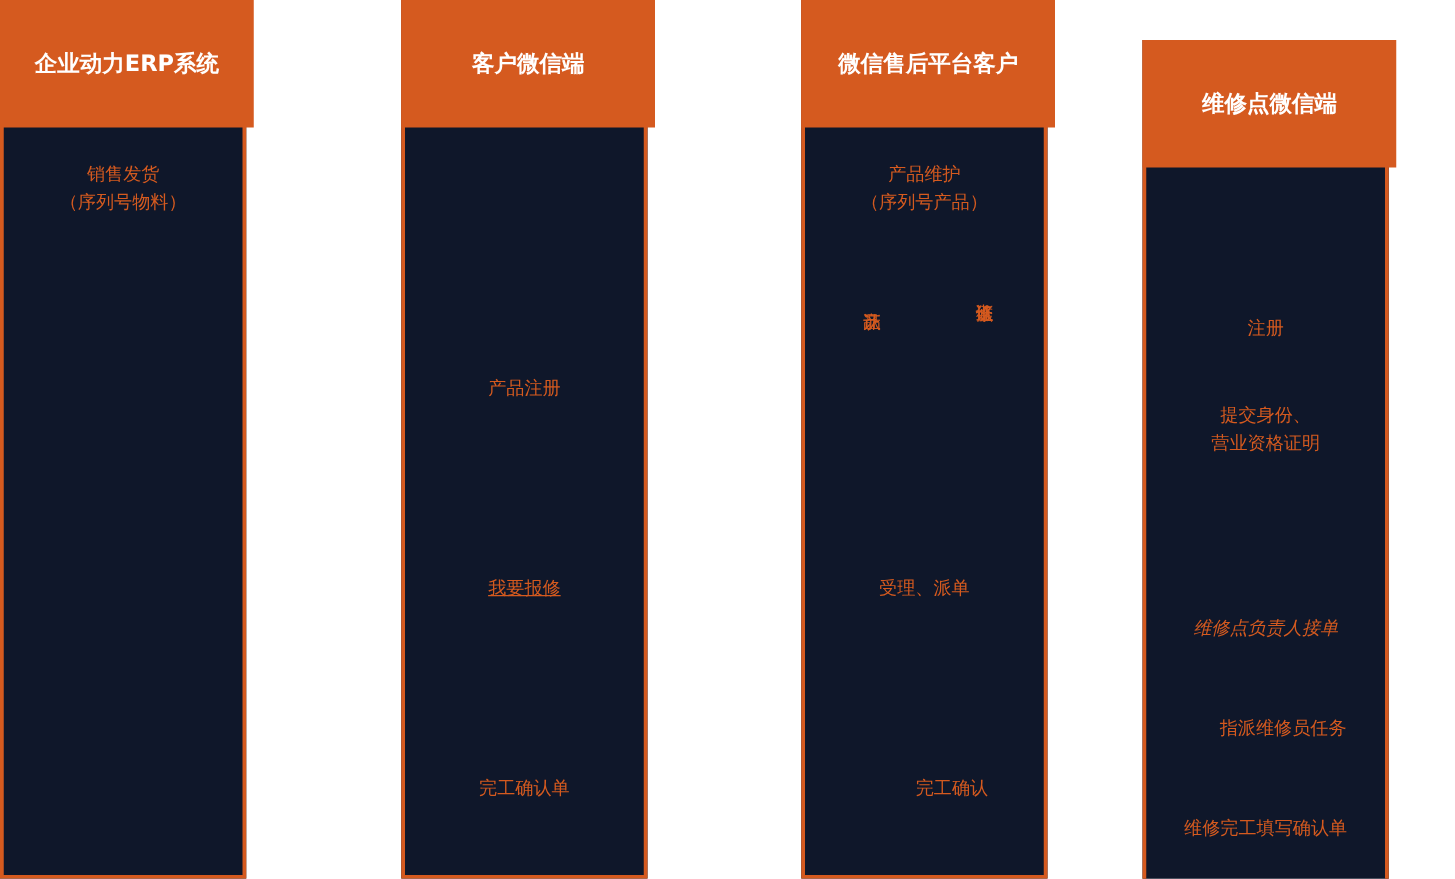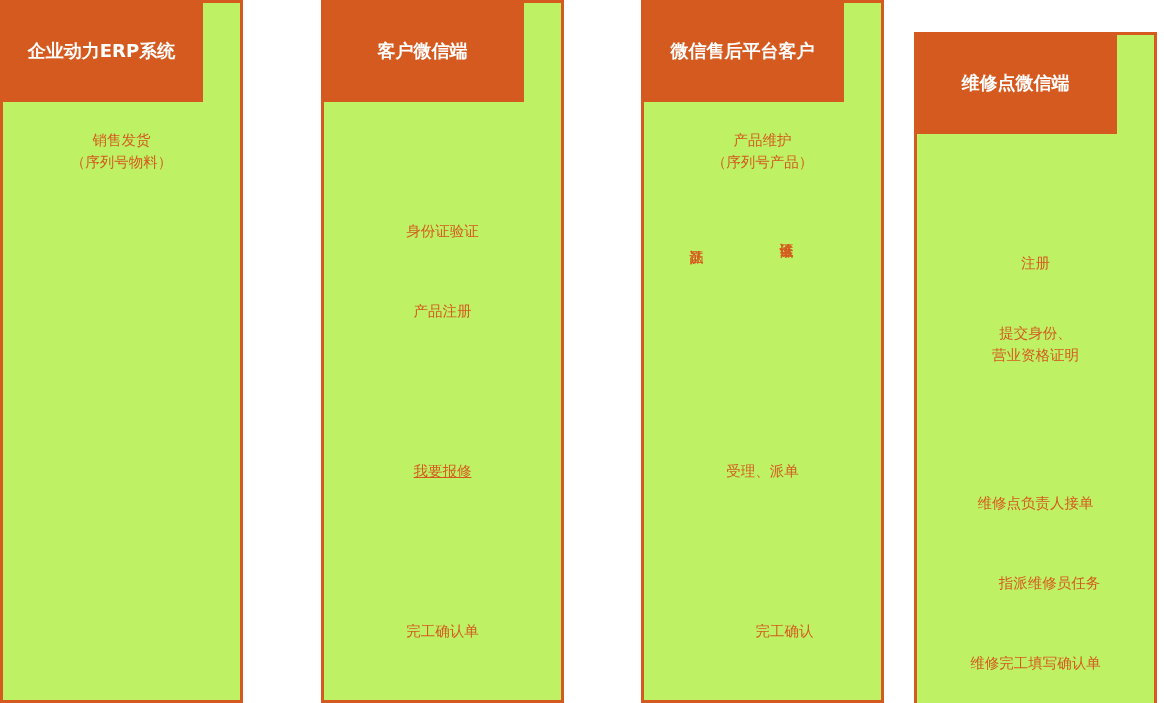--- a/index.html
+++ b/index.html
@@ -1,55 +1,54 @@
 <!DOCTYPE html>
 <html><head>
   <meta charset="utf-8">
   <style>
     html, body { margin: 0; padding: 0; background: #ffffff; }
     body { width: 1164px; height: 703px; position: relative; overflow: hidden;
            font-family: "DejaVu Sans", "Liberation Sans", sans-serif; }
-    .lane { position: absolute; top: 0; height: 703px; width: 243px; box-sizing: border-box;
-            border: 3px solid #d55a1f; background: #bef264; }
+    .lane { position: absolute; top: 0; height: 703px; width: 197px; box-sizing: border-box;
+            border: 3px solid #d55a1f; background: #0f172a; }
     .lane-header { position: absolute; left: -3px; top: -3px; width: 203px; height: 102px;
                    background: #d55a1f; color: #ffffff; font-weight: bold; font-size: 18px;
                    display: flex; align-items: center; justify-content: center; letter-spacing: 0px; }
     .step { position: absolute; left: 0; right: 0; text-align: center; color: #d55a1f;
             font-size: 14.5px; line-height: 22px; white-space: pre-line; }
     .vstep { position: absolute; color: #d55a1f; font-size: 14px; line-height: 15px;
              writing-mode: vertical-rl; text-orientation: upright; letter-spacing: 0px; }
   </style>
 </head>
 <body>
 
 <div class="lane" style="left:0px;">
   <div class="lane-header">企业动力ERP系统</div>
   <div class="step" style="top:126px;">销售发货
 （序列号物料）</div>
 </div>
 
 <div class="lane" style="left:321px;">
   <div class="lane-header">客户微信端</div>
-  <div class="step" style="top:217px;">身份证验证</div>
   <div class="step" style="top:297px;">产品注册</div>
   <div class="step" style="top:457px;text-decoration:underline;">我要报修</div>
   <div class="step" style="top:617px;">完工确认单</div>
 </div>
 
 <div class="lane" style="left:641px;">
   <div class="lane-header">微信售后平台客户</div>
   <div class="step" style="top:126px;">产品维护
 （序列号产品）</div>
   <div class="vstep" style="left:45px; top:236px;">产品认证</div>
   <div class="vstep" style="left:135px; top:229px;">维修点认证</div>
   <div class="step" style="top:457px;">受理、派单</div>
   <div class="step" style="top:617px;margin-left:44px;">完工确认</div>
 </div>
 
 <div class="lane" style="left:914px;margin-top:32px;">
   <div class="lane-header">维修点微信端</div>
   <div class="step" style="top:287px;">提交身份、
 营业资格证明</div>
   <div class="step" style="top:217px;">注册</div>
-  <div class="step" style="top:457px;">维修点负责人接单</div>
+  <div class="step" style="top:457px;font-style:italic;">维修点负责人接单</div>
   <div class="step" style="top:537px;padding-left:28px;">指派维修员任务</div>
   <div class="step" style="top:617px;">维修完工填写确认单</div>
 </div>
 
 </body></html>

